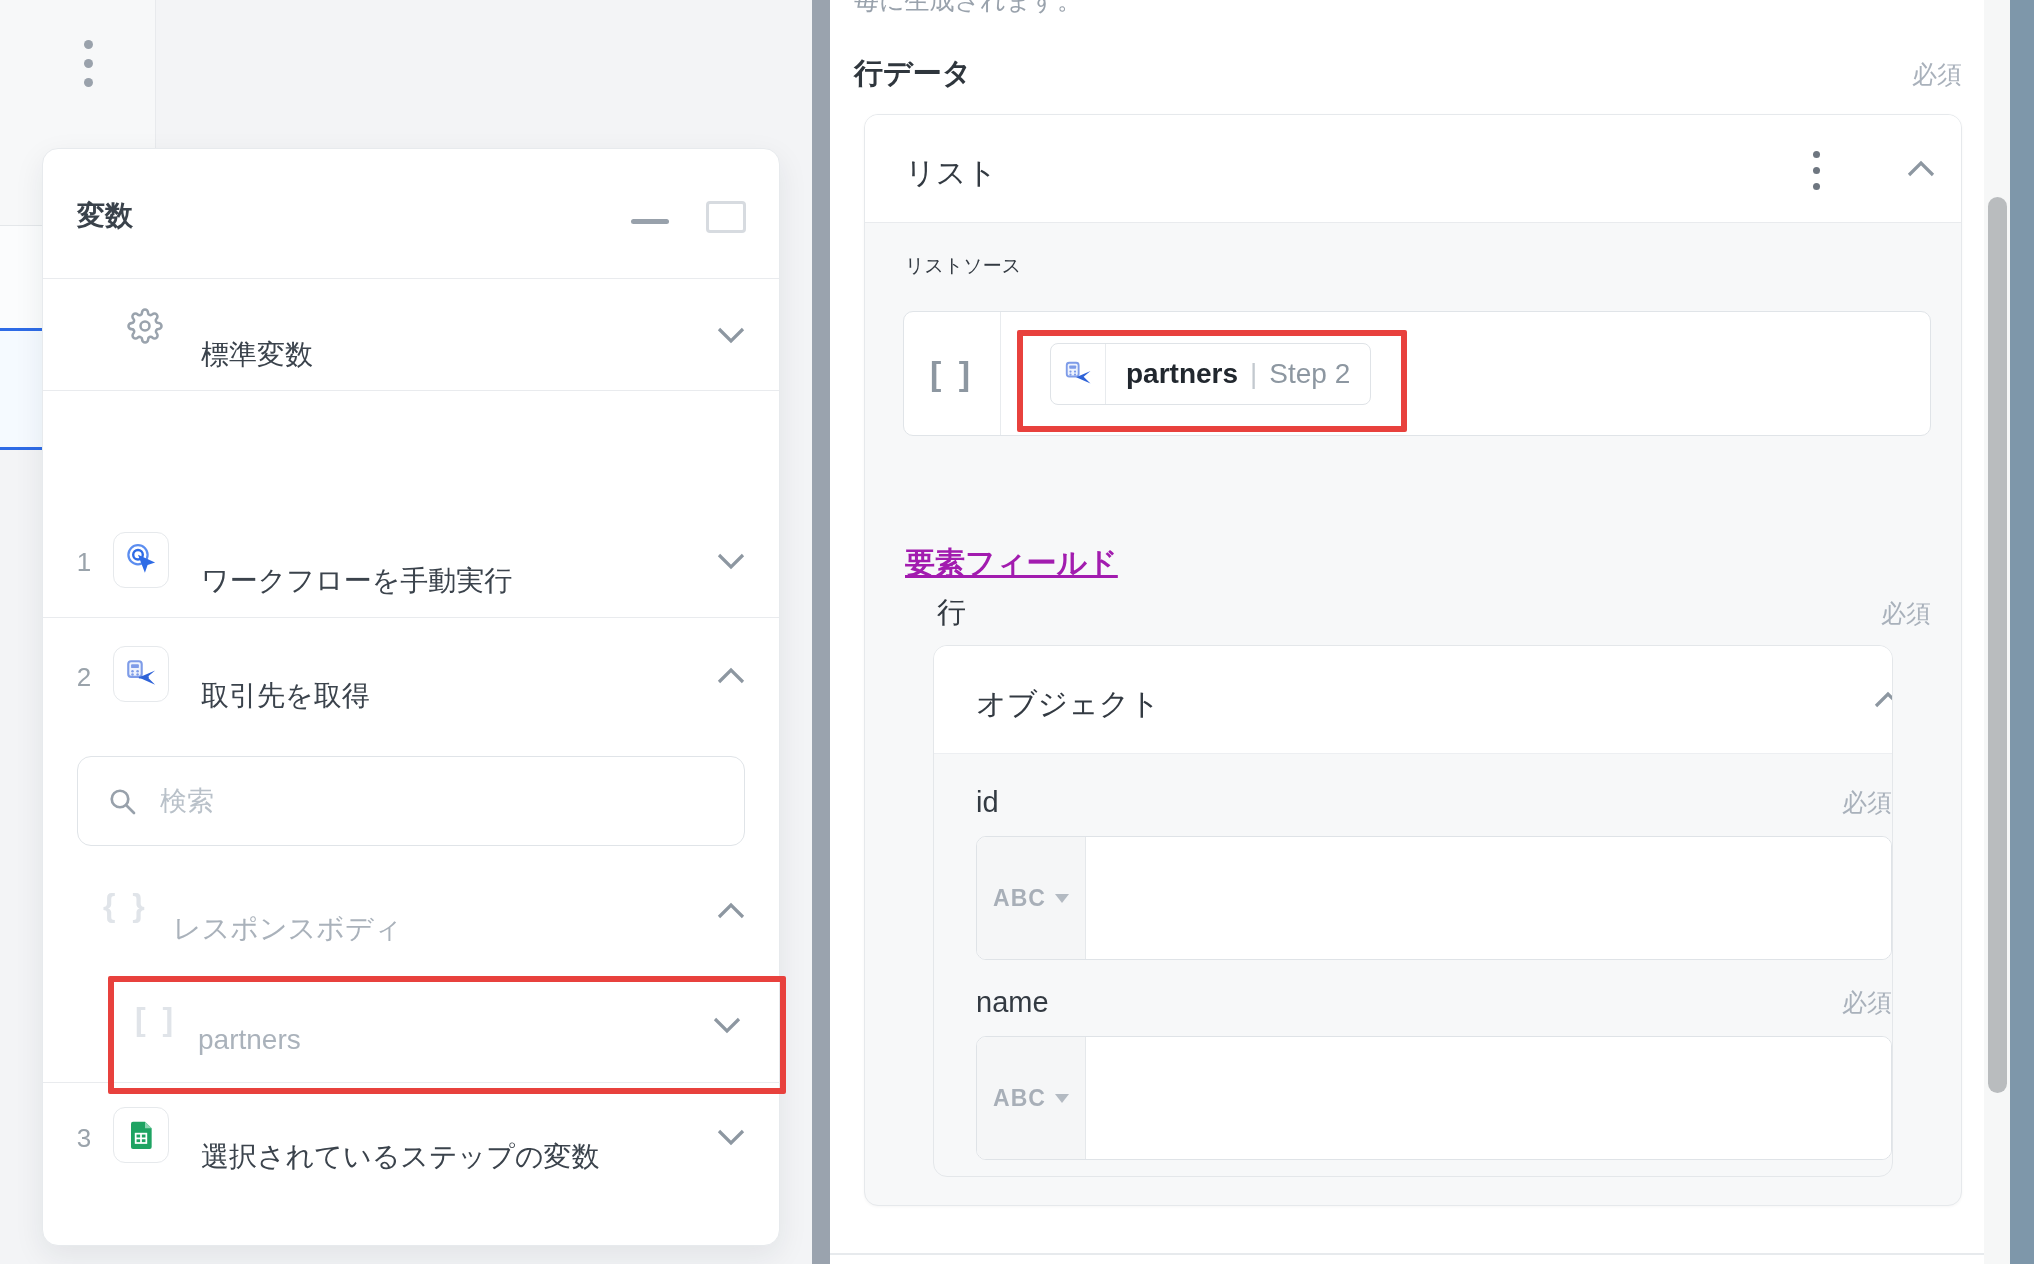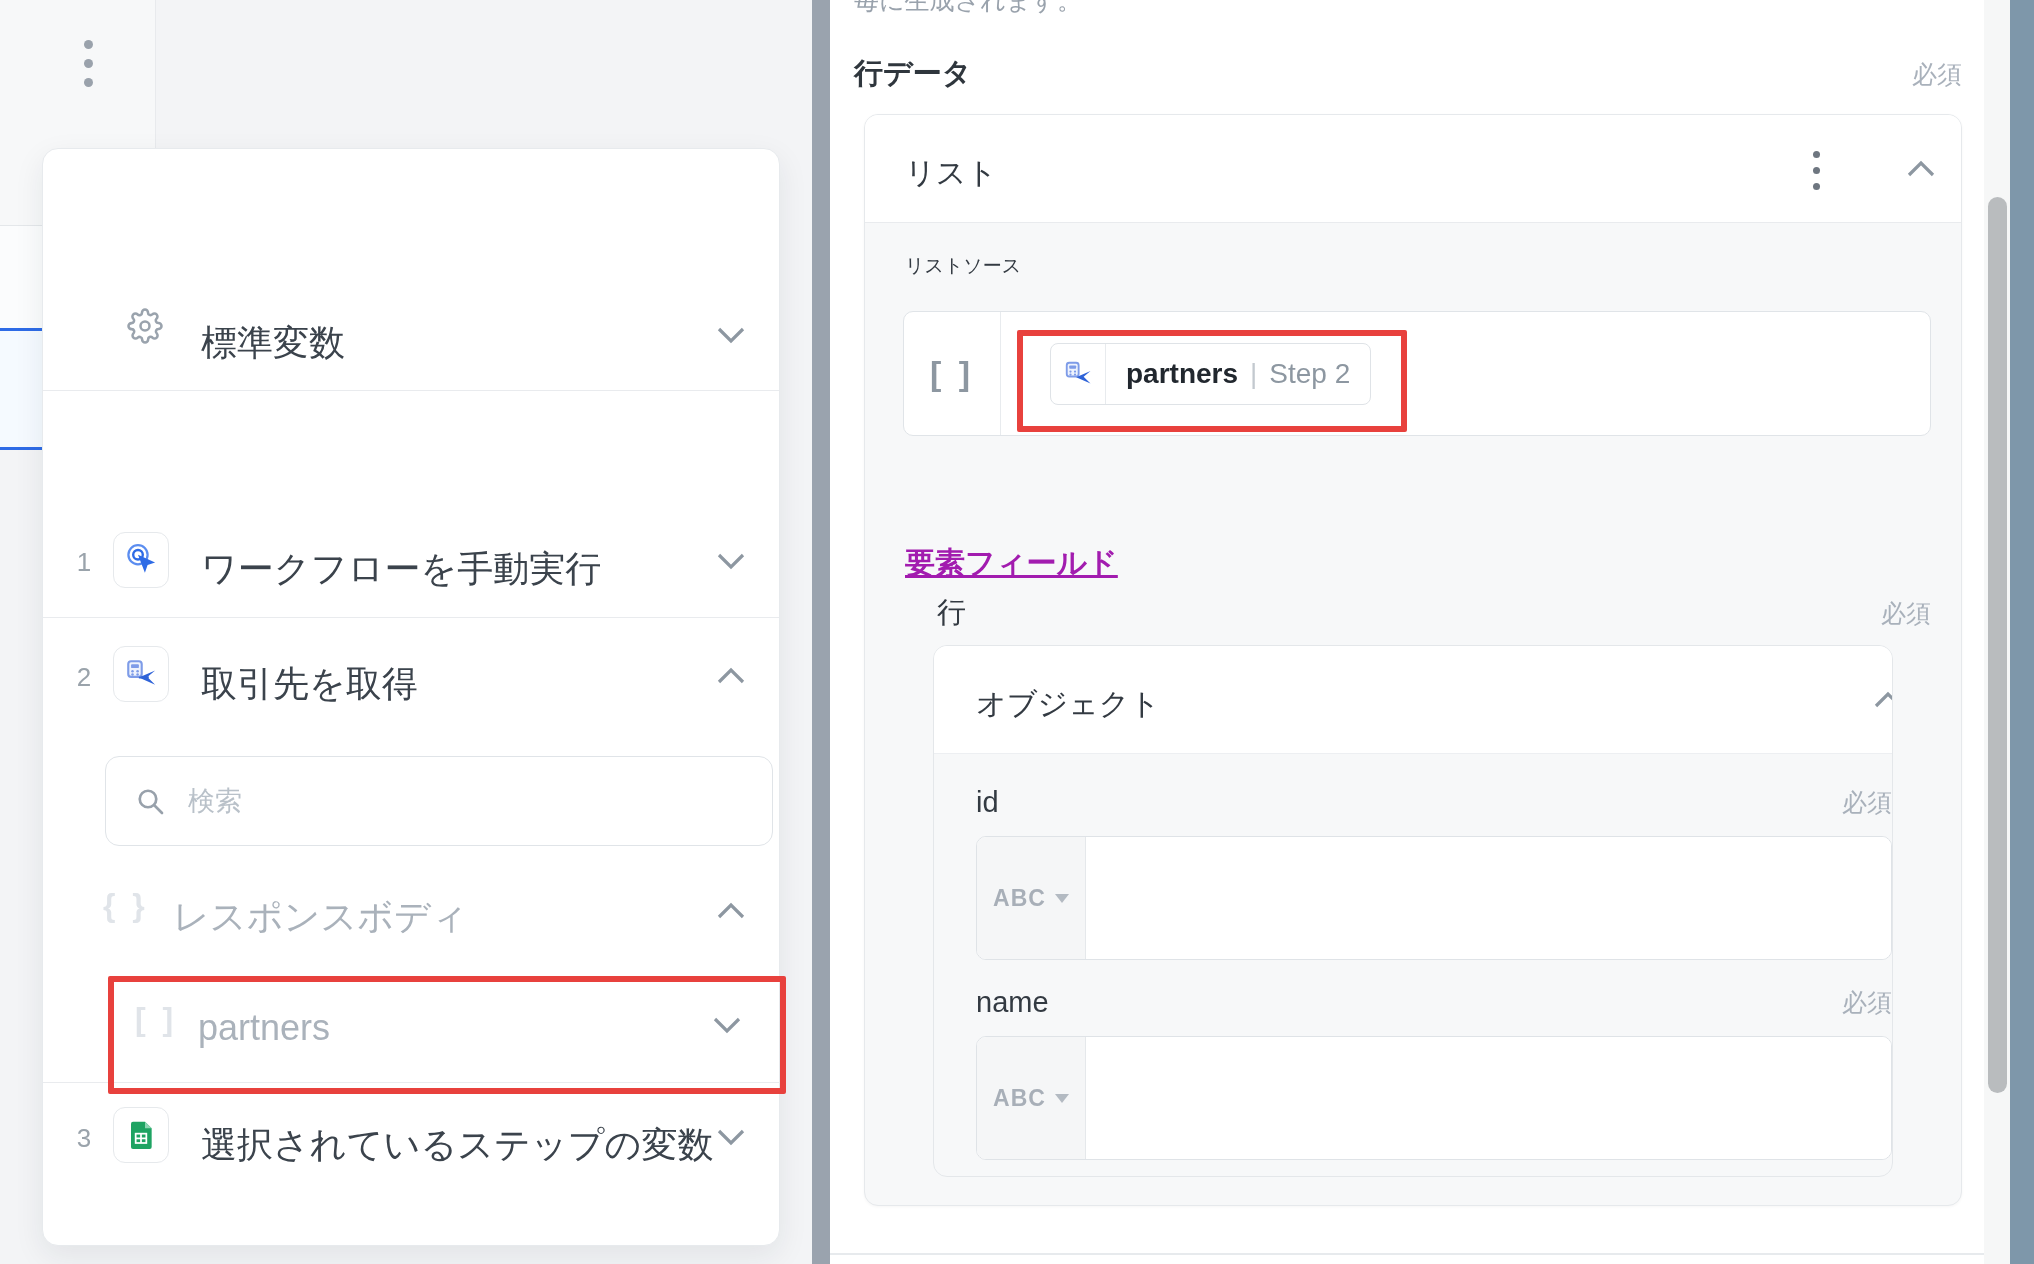--- a/index.html
+++ b/index.html
@@ -19,31 +19,31 @@
 
   
   .var-panel{left:42px;top:148px;width:736px;height:1096px;background:#fff;
     border:1.5px solid #e7eaed;border-radius:16px;box-shadow:0 10px 30px rgba(25,35,55,.08);}
   .vp-header{position:absolute;left:0;top:0;width:100%;height:130px;border-bottom:1.5px solid #e9ebee;box-sizing:border-box;}
   .vp-title{position:absolute;left:34px;top:48px;font-size:28px;font-weight:600;color:#3a424b;}
   .win-min{position:absolute;left:588px;top:70px;width:38px;height:5px;border-radius:3px;background:#98a1ab;}
   .win-max{position:absolute;left:663px;top:52px;width:34px;height:26px;border:3px solid #d7dbe0;border-radius:4px;}
   .vp-row{position:absolute;left:0;width:736px;box-sizing:border-box;}
   .row-line{border-bottom:1.5px solid #e9ebee;}
-  .row-label{position:absolute;left:158px;font-size:36px;color:#3b434c;font-weight:500;white-space:nowrap;}
+  .row-label{position:absolute;left:158px;font-size:28px;color:#3b434c;font-weight:500;white-space:nowrap;margin-top:17px;}
   .row-label.dim{color:#aab2bb;font-weight:400;}
   .row-num{position:absolute;left:26px;width:30px;text-align:center;font-size:26px;color:#9aa3ab;}
   .icon-box{position:absolute;left:70px;width:56px;height:56px;background:#fff;border:1.5px solid #e6e9ec;
     border-radius:12px;display:flex;align-items:center;justify-content:center;box-sizing:border-box;}
   .chev{position:absolute;left:672px;width:32px;height:20px;}
   .chev svg{display:block;}
   .chev.up{transform:rotate(180deg);}
   .bracket-glyph{font-size:32px;color:#e0e4e9;font-weight:600;letter-spacing:4px;}
   .search-box{position:absolute;left:34px;top:607px;width:668px;height:90px;background:#fff;
-    border:1.5px solid #e0e4e8;border-radius:14px;box-sizing:border-box;display:flex;align-items:center;padding-left:28px;gap:22px;margin-left:28px;}
+    border:1.5px solid #e0e4e8;border-radius:14px;box-sizing:border-box;display:flex;align-items:center;padding-left:28px;gap:22px;}
   .search-ph{font-size:27px;color:#b9c1c9;}
 
   
   .red-box{border:6px solid #e8413d;border-radius:2px;background:transparent;z-index:30;}
 
   
   .divider-bar{left:812px;top:0;width:18px;height:1264px;background:#9aa3ae;}
   .right-panel{left:830px;top:0;width:1154px;height:1264px;background:#fff;overflow:hidden;}
   .clip-text{position:absolute;left:24px;top:-16px;font-size:25px;color:#99a2ac;white-space:nowrap;}
   .field-head{position:absolute;display:flex;justify-content:space-between;align-items:center;}
@@ -105,20 +105,25 @@
       <i></i>
   </div>
 
   <div class="abs strip-white"></div>
   <div class="abs blue-line" style="top:328px;background:#2e6be6;"></div>
   <div class="abs pale-blue"></div>
   <div class="abs blue-line" style="top:447px;background:#2e6be6;"></div>
 
   <div class="abs var-panel">
 
+    <div class="vp-header">
+      <div class="vp-title">変数</div>
+      <div class="win-min"></div>
+      <div class="win-max"></div>
+    </div>
 
     <div class="vp-row row-line" style="top:130px;height:112px;">
       <span class="abs" style="left:84px;top:29px;">
         <svg width="36" height="36" viewBox="0 0 24 24" fill="none" stroke="#9aa3ad" stroke-width="1.7" stroke-linejoin="round">
           <circle cx="12" cy="12" r="3"></circle>
           <path d="M19.4 15a1.65 1.65 0 0 0 .33 1.82l.06.06a2 2 0 0 1 0 2.83 2 2 0 0 1-2.83 0l-.06-.06a1.65 1.65 0 0 0-1.82-.33 1.65 1.65 0 0 0-1 1.51V21a2 2 0 0 1-2 2 2 2 0 0 1-2-2v-.09A1.65 1.65 0 0 0 9 19.4a1.65 1.65 0 0 0-1.82.33l-.06.06a2 2 0 0 1-2.83 0 2 2 0 0 1 0-2.83l.06-.06a1.65 1.65 0 0 0 .33-1.82 1.65 1.65 0 0 0-1.51-1H3a2 2 0 0 1-2-2 2 2 0 0 1 2-2h.09A1.65 1.65 0 0 0 4.6 9a1.65 1.65 0 0 0-.33-1.82l-.06-.06a2 2 0 0 1 0-2.83 2 2 0 0 1 2.83 0l.06.06a1.65 1.65 0 0 0 1.82.33H9a1.65 1.65 0 0 0 1-1.51V3a2 2 0 0 1 2-2 2 2 0 0 1 2 2v.09a1.65 1.65 0 0 0 1 1.51 1.65 1.65 0 0 0 1.82-.33l.06-.06a2 2 0 0 1 2.83 0 2 2 0 0 1 0 2.83l-.06.06a1.65 1.65 0 0 0-.33 1.82V9a1.65 1.65 0 0 0 1.51 1H21a2 2 0 0 1 2 2 2 2 0 0 1-2 2h-.09a1.65 1.65 0 0 0-1.51 1z"></path>
         </svg>
       </span>
       <span class="row-label" style="top:40px;">標準変数</span>
       <span class="chev" style="top:46px;">

